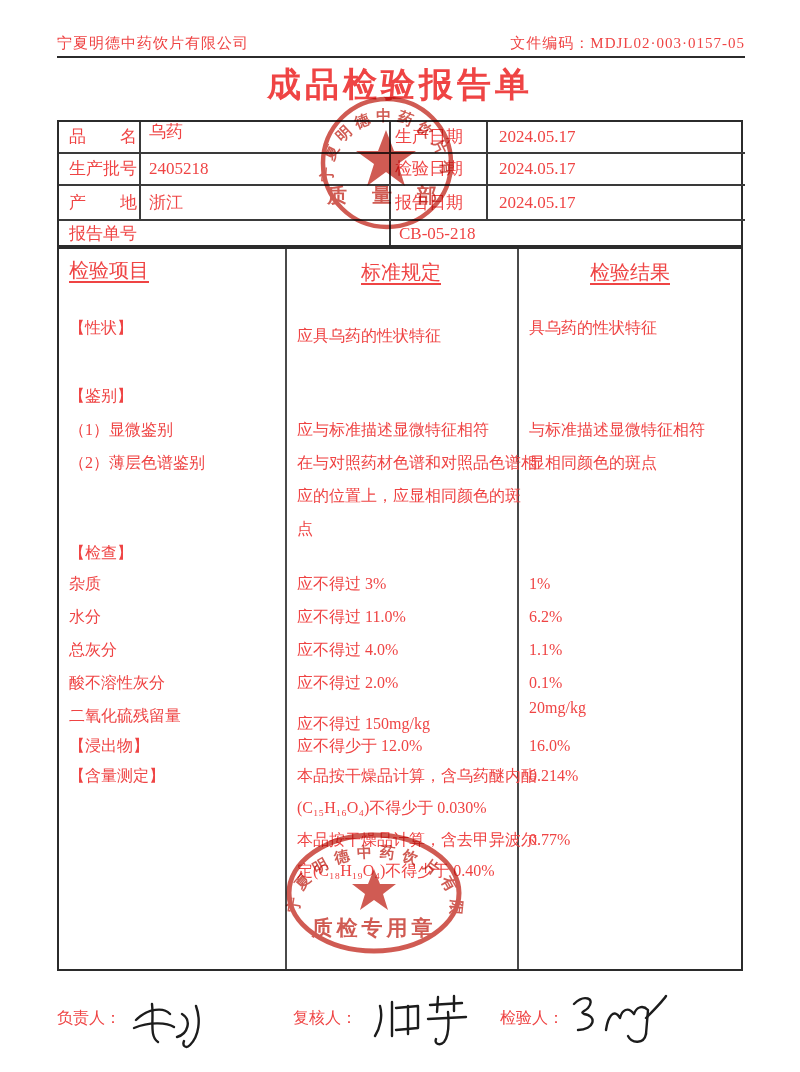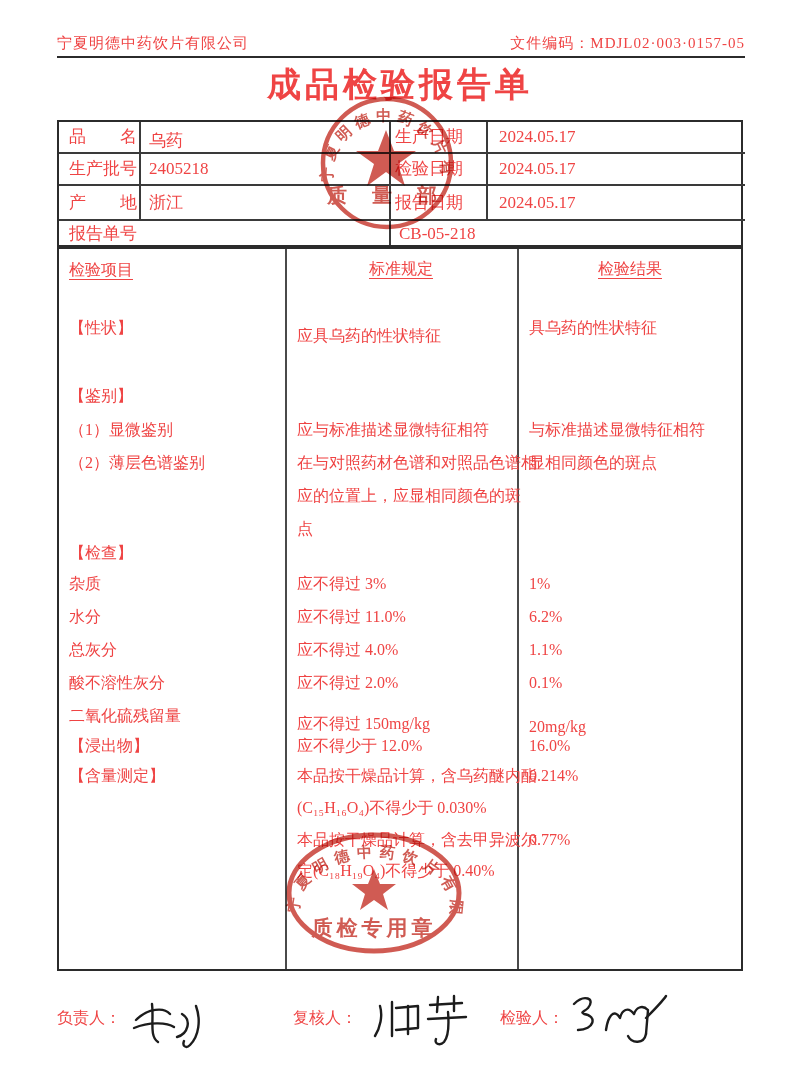--- a/index.html
+++ b/index.html
@@ -11,21 +11,21 @@
   .title{position:absolute;left:0;top:62px;width:100%;text-align:center;
          font-size:34px;font-weight:bold;letter-spacing:4px;}
   .box{position:absolute;box-sizing:border-box;border:2px solid #2b2b2b;background:transparent;}
   .hline{position:absolute;height:2px;background:#3a3a3a;}
   .vline{position:absolute;width:2px;background:#3a3a3a;}
   .vthin{position:absolute;width:1.5px;background:#4a4a4a;}
   .cell{position:absolute;font-size:17px;line-height:22px;}
   .trow-item{position:absolute;left:10px;font-size:16px;line-height:22px;}
   .trow-std{position:absolute;left:238px;font-size:16px;line-height:22px;}
   .trow-res{position:absolute;left:470px;font-size:16px;line-height:22px;}
-  .colhead{font-size:16px;text-decoration:underline;text-underline-offset:4px;}
+  .colhead{font-size:20px;text-decoration:underline;text-underline-offset:4px;}
   .center{text-align:center;}
   .concl{font-size:16px;line-height:22px;}
   .sig-label{font-size:16px;}
   .stamp{position:absolute;mix-blend-mode:multiply;opacity:0.82;}
   svg.sig{position:absolute;}
   svg.sig path{stroke:#1c1c1c;stroke-width:2.4;fill:none;stroke-linecap:round;stroke-linejoin:round;}
 </style>
 </head>
 <body>
 
@@ -39,21 +39,21 @@
 
   <div class="box" style="left:57px;top:120px;width:686px;height:127px;">
     <div class="hline" style="left:0;top:30px;width:686px;"></div>
     <div class="hline" style="left:0;top:62px;width:686px;"></div>
     <div class="hline" style="left:0;top:97px;width:686px;"></div>
     <div class="vline" style="left:80px;top:0;height:97px;"></div>
     <div class="vline" style="left:330px;top:0;height:123px;"></div>
     <div class="vline" style="left:427px;top:0;height:97px;"></div>
 
     <div class="cell" style="left:10px;top:4px;">品　　名</div>
-    <div class="cell" style="left:90px;top:8px;">乌药</div>
+    <div class="cell" style="left:90px;top:0;font-family:Liberation Mono, monospace;">乌药</div>
     <div class="cell" style="left:336px;top:4px;">生产日期</div>
     <div class="cell" style="left:440px;top:4px;">2024.05.17</div>
 
     <div class="cell" style="left:10px;top:36px;">生产批号</div>
     <div class="cell" style="left:90px;top:36px;">2405218</div>
     <div class="cell" style="left:336px;top:36px;">检验日期</div>
     <div class="cell" style="left:440px;top:36px;">2024.05.17</div>
 
     <div class="cell" style="left:10px;top:70px;">产　　地</div>
     <div class="cell" style="left:90px;top:70px;">浙江</div>
@@ -115,21 +115,21 @@
       <span class="trow-res" style="top:390px;">1.1%</span>
     </div>
     <div>
       <span class="trow-item" style="top:423px;">酸不溶性灰分</span>
       <span class="trow-std" style="top:423px;">应不得过 2.0%</span>
       <span class="trow-res" style="top:423px;">0.1%</span>
     </div>
     <div>
       <span class="trow-item" style="top:456px;">二氧化硫残留量</span>
       <span class="trow-std" style="top:464px;">应不得过 150mg/kg</span>
-      <span class="trow-res" style="top:467px;">20mg/kg</span>
+      <span class="trow-res" style="top:448px;">20mg/kg</span>
     </div>
     <div>
       <span class="trow-item" style="top:486px;">【浸出物】</span>
       <span class="trow-std" style="top:486px;">应不得少于 12.0%</span>
       <span class="trow-res" style="top:486px;">16.0%</span>
     </div>
     <div>
       <span class="trow-item" style="top:516px;">【含量测定】</span>
       <span class="trow-std" style="top:516px;">本品按干燥品计算，含乌药醚内酯</span>
       <span class="trow-res" style="top:516px;">0.214%</span>

